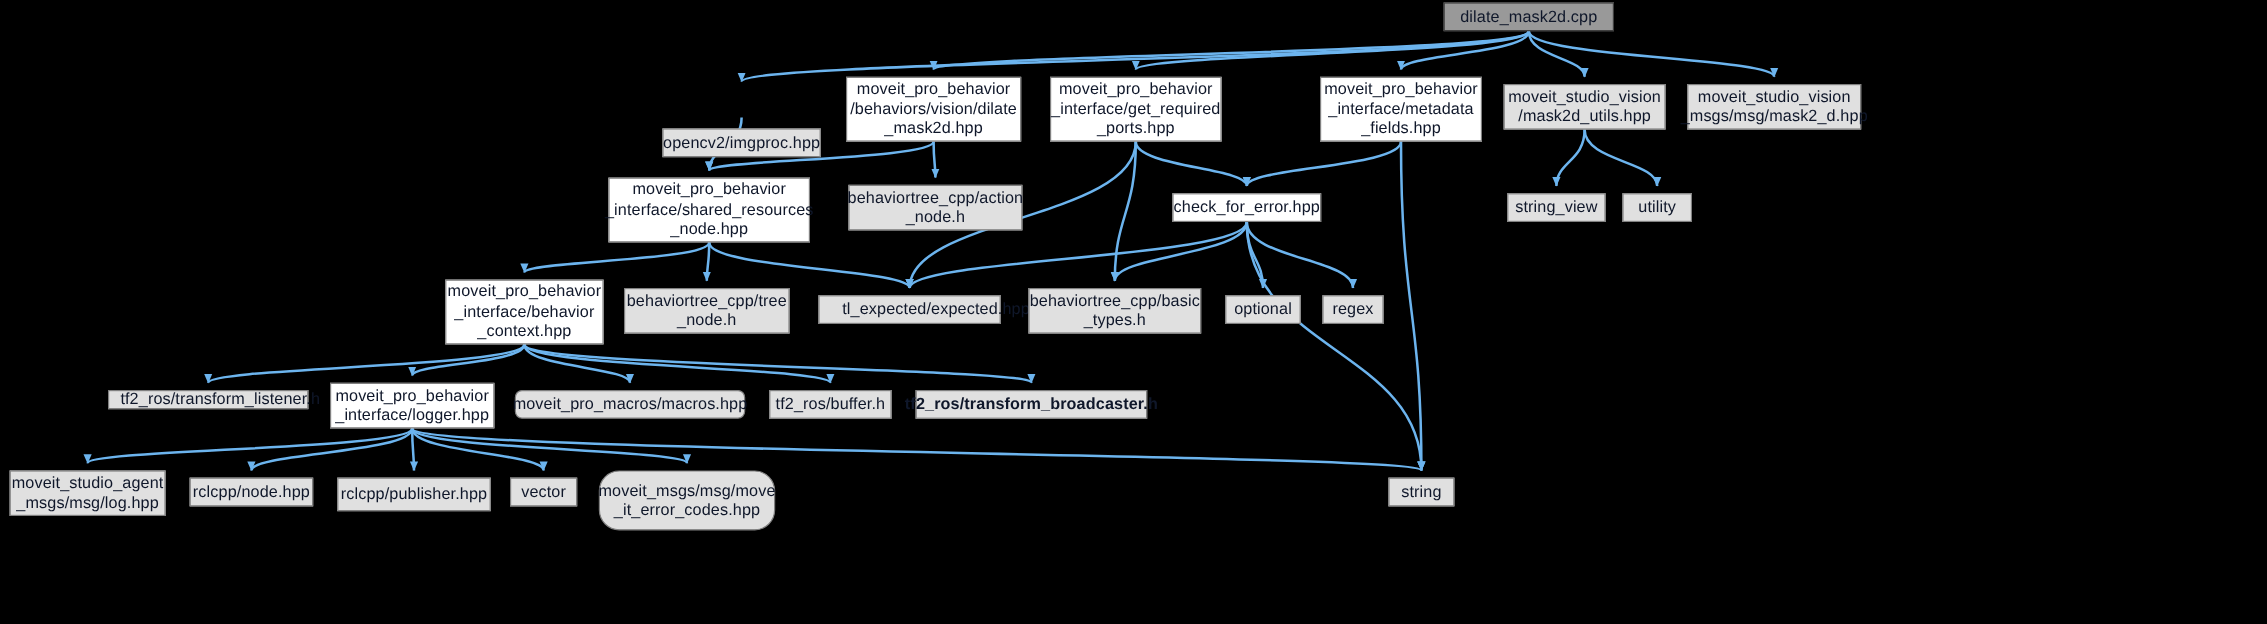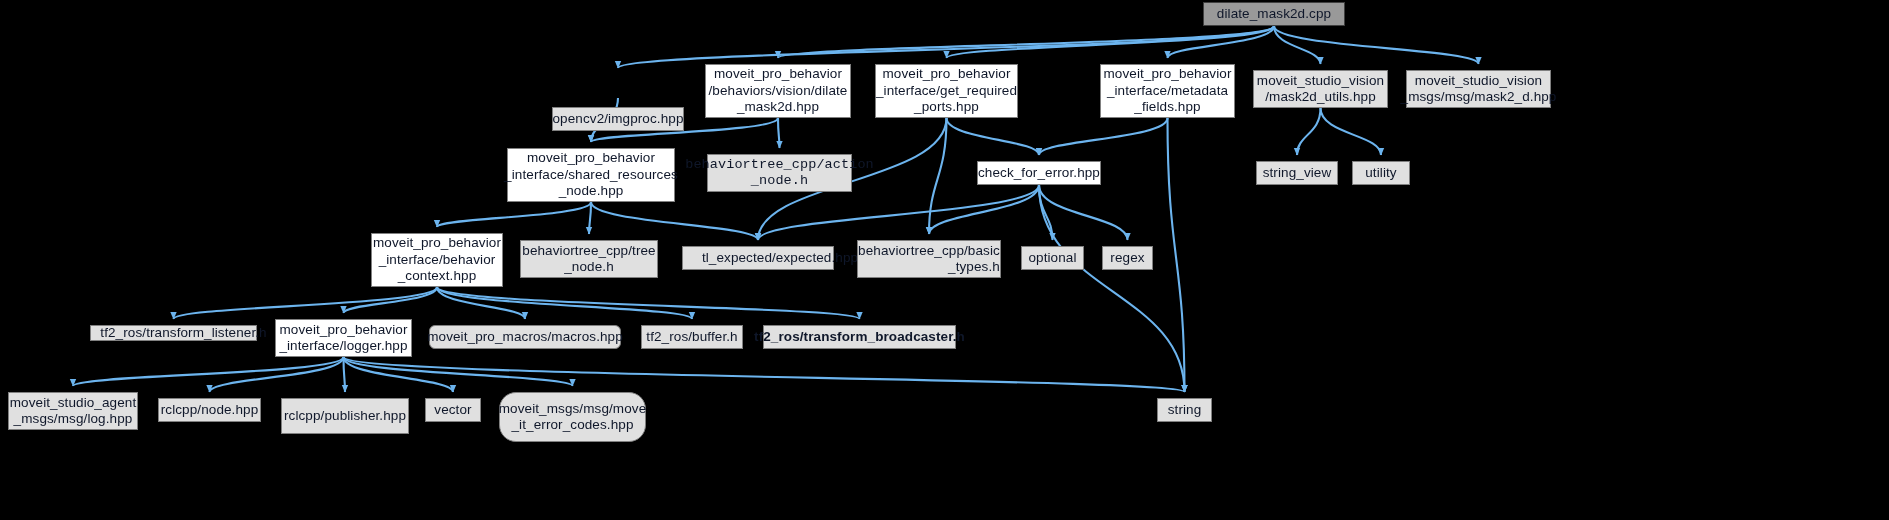--- a/index.html
+++ b/index.html
@@ -88,43 +88,43 @@
       <div class="node white" style="left: 1100px; top: 64px; width: 135px; height: 54px;">moveit_pro_behavior
 _interface/metadata
 _fields.hpp</div>
       <div class="node" style="left: 1253px; top: 70px; width: 135px; height: 38px;">moveit_studio_vision
 /mask2d_utils.hpp</div>
       <div class="node" style="left: 1406px; top: 70px; width: 145px; height: 38px;">moveit_studio_vision
 _msgs/msg/mask2_d.hpp</div>
       <div class="node white" style="left: 507px; top: 148px; width: 168px; height: 54px;">moveit_pro_behavior
 _interface/shared_resources
 _node.hpp</div>
-      <div class="node" style="left: 707px; top: 154px; width: 145px; height: 38px; font-family: Liberation Mono, monospace;">behaviortree_cpp/action
+      <div class="node" style="left: 707px; top: 154px; width: 145px; height: 38px;">behaviortree_cpp/action
 _node.h</div>
       <div class="node white" style="left: 977px; top: 161px; width: 124px; height: 24px;">check_for_error.hpp</div>
       <div class="node" style="left: 1256px; top: 161px; width: 82px; height: 24px;">string_view</div>
       <div class="node" style="left: 1352px; top: 161px; width: 58px; height: 24px;">utility</div>
       <div class="node white" style="left: 371px; top: 233px; width: 132px; height: 54px;">moveit_pro_behavior
 _interface/behavior
 _context.hpp</div>
       <div class="node" style="left: 520px; top: 240px; width: 138px; height: 38px;">behaviortree_cpp/tree
 _node.h</div>
       <div class="node" style="left: 682px; top: 246px; width: 152px; height: 24px; padding-left: 44px;">tl_expected/expected.hpp</div>
-      <div class="node" style="left: 857px; top: 240px; width: 144px; height: 38px; text-align: right;">behaviortree_cpp/basic
+      <div class="node" style="left: 857px; top: 240px; width: 144px; height: 38px;">behaviortree_cpp/basic
 _types.h</div>
       <div class="node" style="left: 1021px; top: 246px; width: 63px; height: 24px;">optional</div>
       <div class="node" style="left: 1102px; top: 246px; width: 51px; height: 24px;">regex</div>
       <div class="node" style="left: 90px; top: 325px; width: 167px; height: 16px; padding-left: 20px;">tf2_ros/transform_listener.h</div>
       <div class="node white" style="left: 275px; top: 319px; width: 137px; height: 38px;">moveit_pro_behavior
 _interface/logger.hpp</div>
       <div class="node" style="left: 429px; top: 325px; width: 192px; height: 24px; border-radius: 6px;">moveit_pro_macros/macros.hpp</div>
       <div class="node" style="left: 641px; top: 325px; width: 102px; height: 24px;">tf2_ros/buffer.h</div>
       <div class="node" style="left: 763px; top: 325px; width: 193px; height: 24px; font-weight: bold;">tf2_ros/transform_broadcaster.h</div>
       <div class="node" style="left: 8px; top: 392px; width: 130px; height: 38px;">moveit_studio_agent
 _msgs/msg/log.hpp</div>
       <div class="node" style="left: 158px; top: 398px; width: 103px; height: 24px;">rclcpp/node.hpp</div>
-      <div class="node" style="left: 281px; top: 398px; width: 128px; height: 36px;">rclcpp/publisher.hpp</div>
+      <div class="node" style="left: 281px; top: 398px; width: 128px; height: 28px;">rclcpp/publisher.hpp</div>
       <div class="node" style="left: 425px; top: 398px; width: 56px; height: 24px;">vector</div>
       <div class="node" style="left: 499px; top: 392px; width: 147px; height: 50px; border-radius: 17px;">moveit_msgs/msg/move
 _it_error_codes.hpp</div>
       <div class="node" style="left: 1157px; top: 398px; width: 55px; height: 24px;">string</div>
     </div>
 </div>
 
 </body></html>

